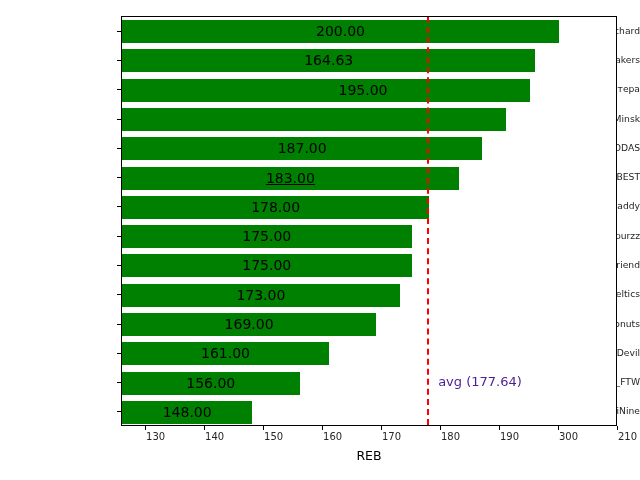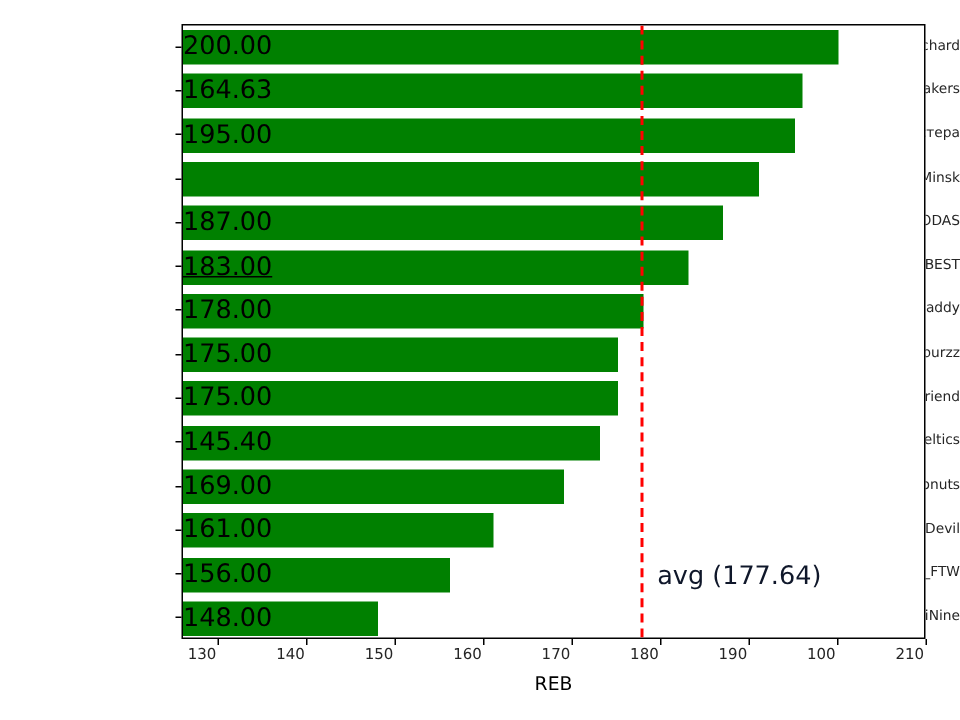--- a/index.html
+++ b/index.html
@@ -47,36 +47,37 @@
     left: 0;
     top: 0;
     height: 23px;
     background: #008000;
   }
   .bar-value {
     position: absolute;
     top: 0;
     height: 23px;
     line-height: 23px;
-    font-size: 17px;
+    font-size: 14px;
     color: #000000;
+    text-align: center;
     white-space: nowrap;
   }
   
   #avg-line {
     position: absolute;
     top: 0;
     bottom: 0;
     width: 0;
     border-left: 2px dashed #ff0000;
   }
   #avg-label {
     position: absolute;
-    font-size: 17px;
-    color: #0f172a;
+    font-size: 13px;
+    color: #4c1d95;
     white-space: nowrap;
   }
   
   .ytick-label {
     position: absolute;
     right: 0;
     width: 113px;
     text-align: right;
     font-size: 9.2px;
     line-height: 10px;
@@ -96,21 +97,21 @@
     top: 426px;
     width: 0;
     height: 4px;
     border-left: 1px solid #000000;
   }
   .xtick-label {
     position: absolute;
     top: 431px;
     font-size: 10px;
     color: #262626;
-    text-align: left;
+    text-align: right;
     width: 40px;
     margin-left: -20px;
     white-space: nowrap;
   }
   #xlabel {
     position: absolute;
     top: 448px;
     left: 0;
     width: 640px;
     text-align: center;
@@ -191,21 +192,21 @@
           <div class="bar-row" style="top: 208.143px; width: 496px;">
             <div class="bar" style="width: 289.579px; background: rgb(0, 128, 0);"></div>
             <div class="bar-value" style="left: 0px; width: 289.579px;">175.00</div>
           </div>
           <div class="bar-row" style="top: 237.429px; width: 496px;">
             <div class="bar" style="width: 289.579px; background: rgb(0, 128, 0);"></div>
             <div class="bar-value" style="left: 0px; width: 289.579px;">175.00</div>
           </div>
           <div class="bar-row" style="top: 266.714px; width: 496px;">
             <div class="bar" style="width: 277.784px; background: rgb(0, 128, 0);"></div>
-            <div class="bar-value" style="left: 0px; width: 277.784px;">145.40</div>
+            <div class="bar-value" style="left: 0px; width: 277.784px;">173.00</div>
           </div>
           <div class="bar-row" style="top: 296px; width: 496px;">
             <div class="bar" style="width: 254.193px; background: rgb(0, 128, 0);"></div>
             <div class="bar-value" style="left: 0px; width: 254.193px;">169.00</div>
           </div>
           <div class="bar-row" style="top: 325.286px; width: 496px;">
             <div class="bar" style="width: 207.011px; background: rgb(0, 128, 0);"></div>
             <div class="bar-value" style="left: 0px; width: 207.011px;">161.00</div>
           </div>
           <div class="bar-row" style="top: 354.571px; width: 496px;">
@@ -231,20 +232,20 @@
       <div class="xtick-label" style="left: 263.136px;">150</div>
       <div class="xtick-mark" style="left: 322.113px;"></div>
       <div class="xtick-label" style="left: 322.113px;">160</div>
       <div class="xtick-mark" style="left: 381.09px;"></div>
       <div class="xtick-label" style="left: 381.09px;">170</div>
       <div class="xtick-mark" style="left: 440.068px;"></div>
       <div class="xtick-label" style="left: 440.068px;">180</div>
       <div class="xtick-mark" style="left: 499.045px;"></div>
       <div class="xtick-label" style="left: 499.045px;">190</div>
       <div class="xtick-mark" style="left: 558.023px;"></div>
-      <div class="xtick-label" style="left: 558.023px;">100</div>
+      <div class="xtick-label" style="left: 558.023px;">300</div>
       <div class="xtick-mark" style="left: 617px;"></div>
       <div class="xtick-label" style="left: 617px;">210</div>
     </div>
 
   <div id="xlabel"><span id="xlabel-inner">REB</span></div>
 
 </div>
 
 </body></html>

